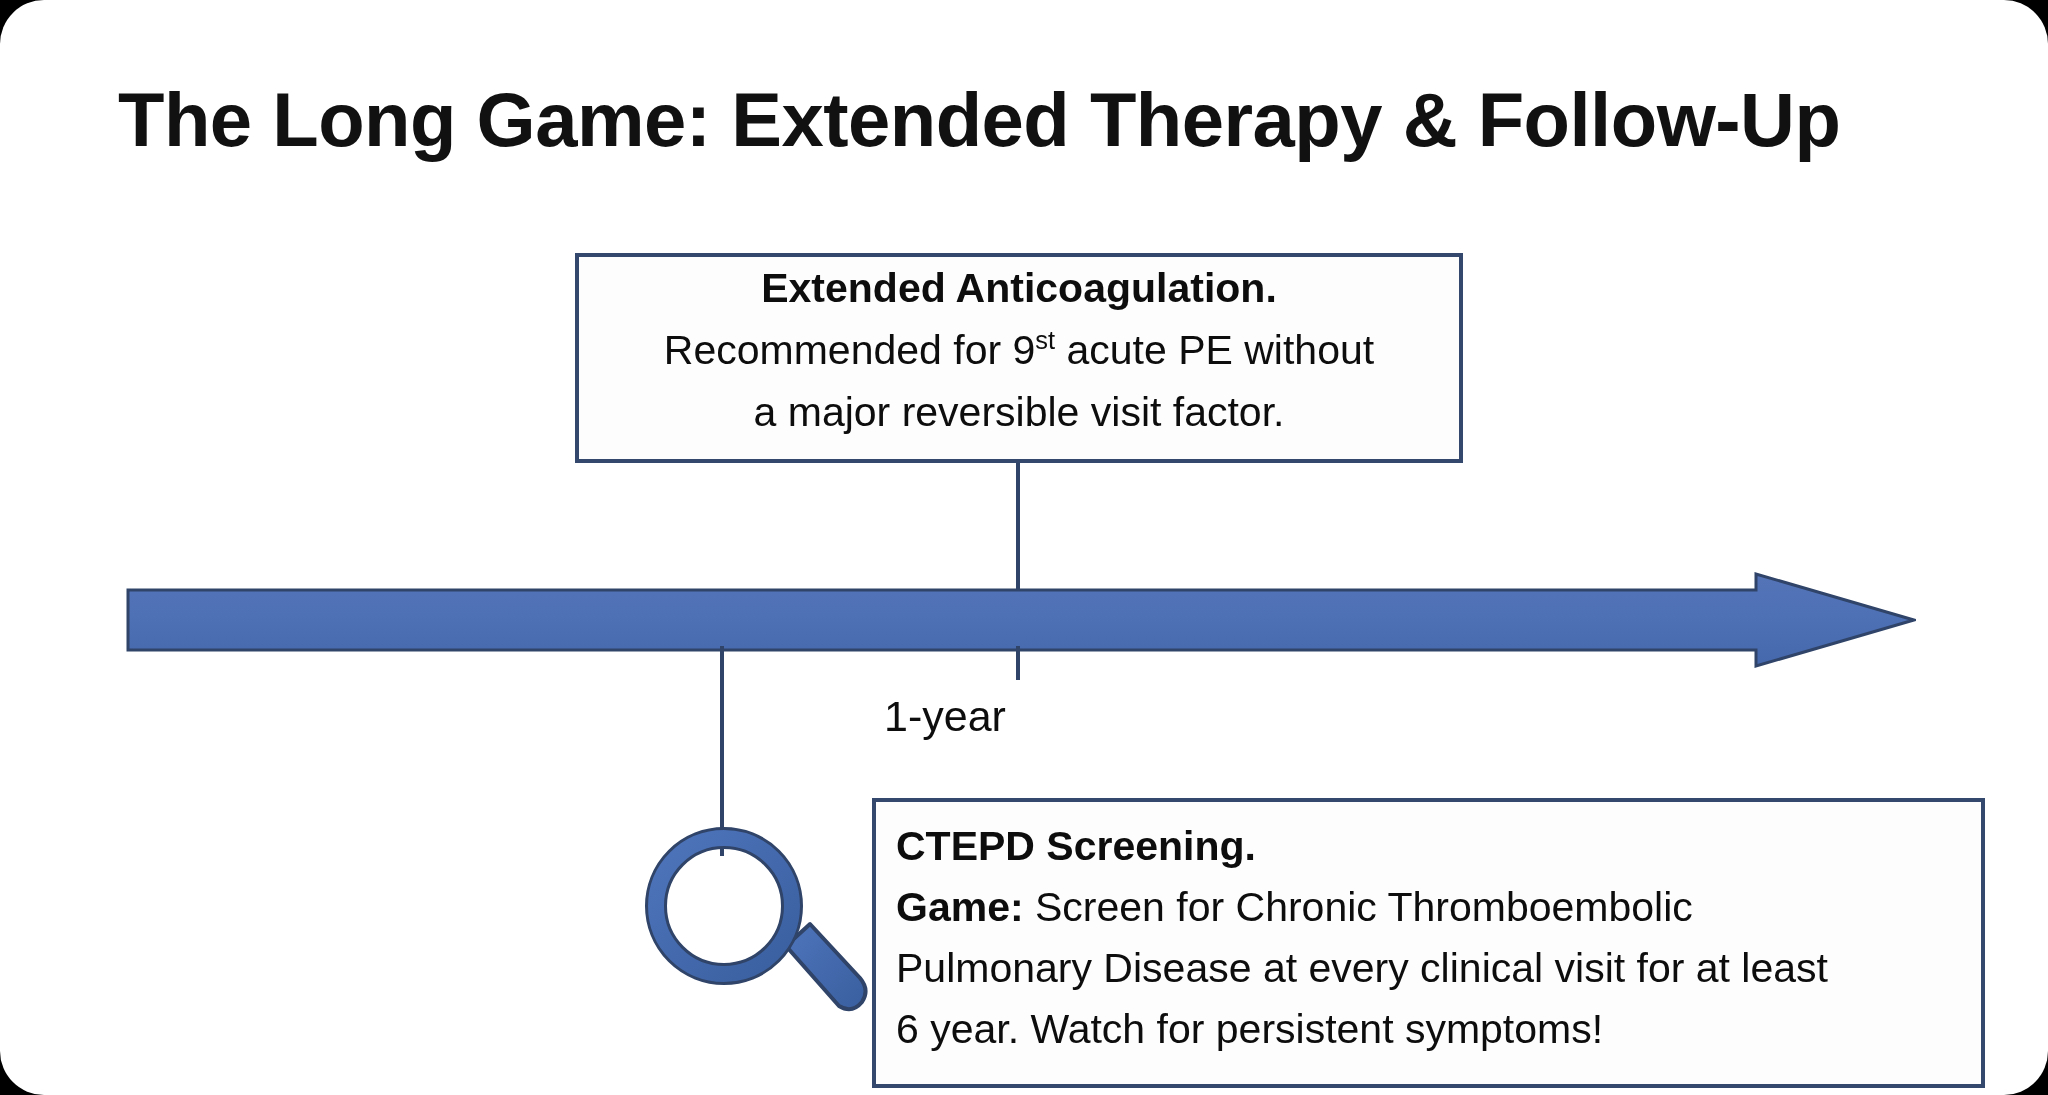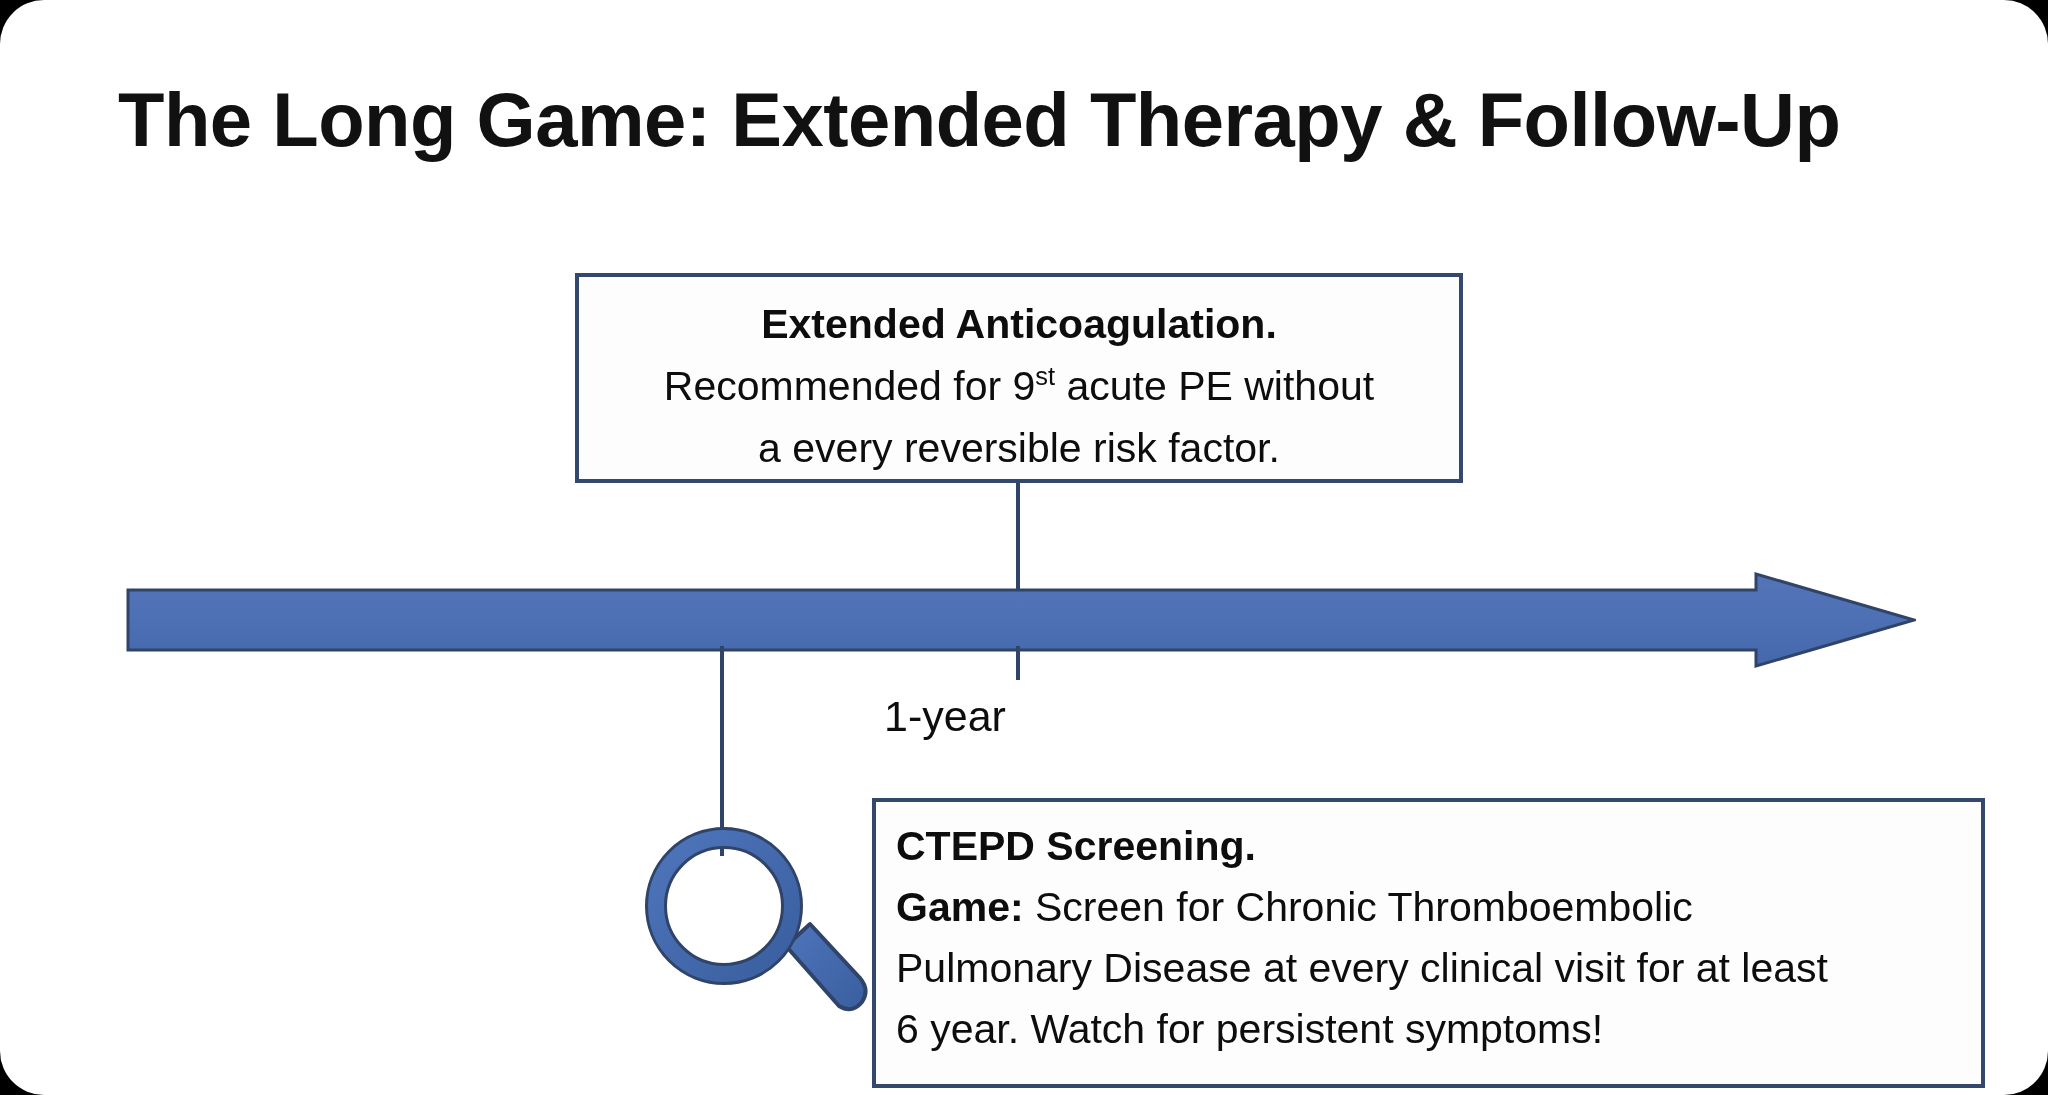--- a/index.html
+++ b/index.html
@@ -56,22 +56,20 @@
     border: 4px solid #33486c;
     box-sizing: border-box;
   }
 
   #box-extended-ac {
     left: 575px;
     top: 253px;
     width: 888px;
     height: 210px;
     text-align: center;
-    padding-top: 16px;
-    margin-top: 20px;
   }
   #box-extended-ac .line {
     font-size: 41px;
     line-height: 62px;
     color: #0d0d0d;
     white-space: nowrap;
   }
   #box-extended-ac .line.head {
     font-weight: bold;
   }
@@ -162,21 +160,21 @@
 
   <div class="connector" id="connector-top"></div>
 
   <div class="connector" id="connector-tick"></div>
 
   <div class="connector" id="connector-bottom"></div>
 
   <div class="callout-box" id="box-extended-ac">
     <div class="line head">Extended Anticoagulation.</div>
     <div class="line"><span>Recommended for 9</span><span class="sup">st</span><span> acute PE without</span></div>
-    <div class="line">a every reversible risk factor.</div>
+    <div class="line">a major reversible visit factor.</div>
   </div>
 
   <div id="label-one-year">1-year</div>
 
   <svg id="magnifier-icon" viewBox="0 0 230 216">
     <defs>
       <linearGradient id="magGrad" x1="0" y1="0" x2="1" y2="1">
         <stop offset="0%" stop-color="#4e74bb"></stop>
         <stop offset="100%" stop-color="#3a5f9f"></stop>
       </linearGradient>

